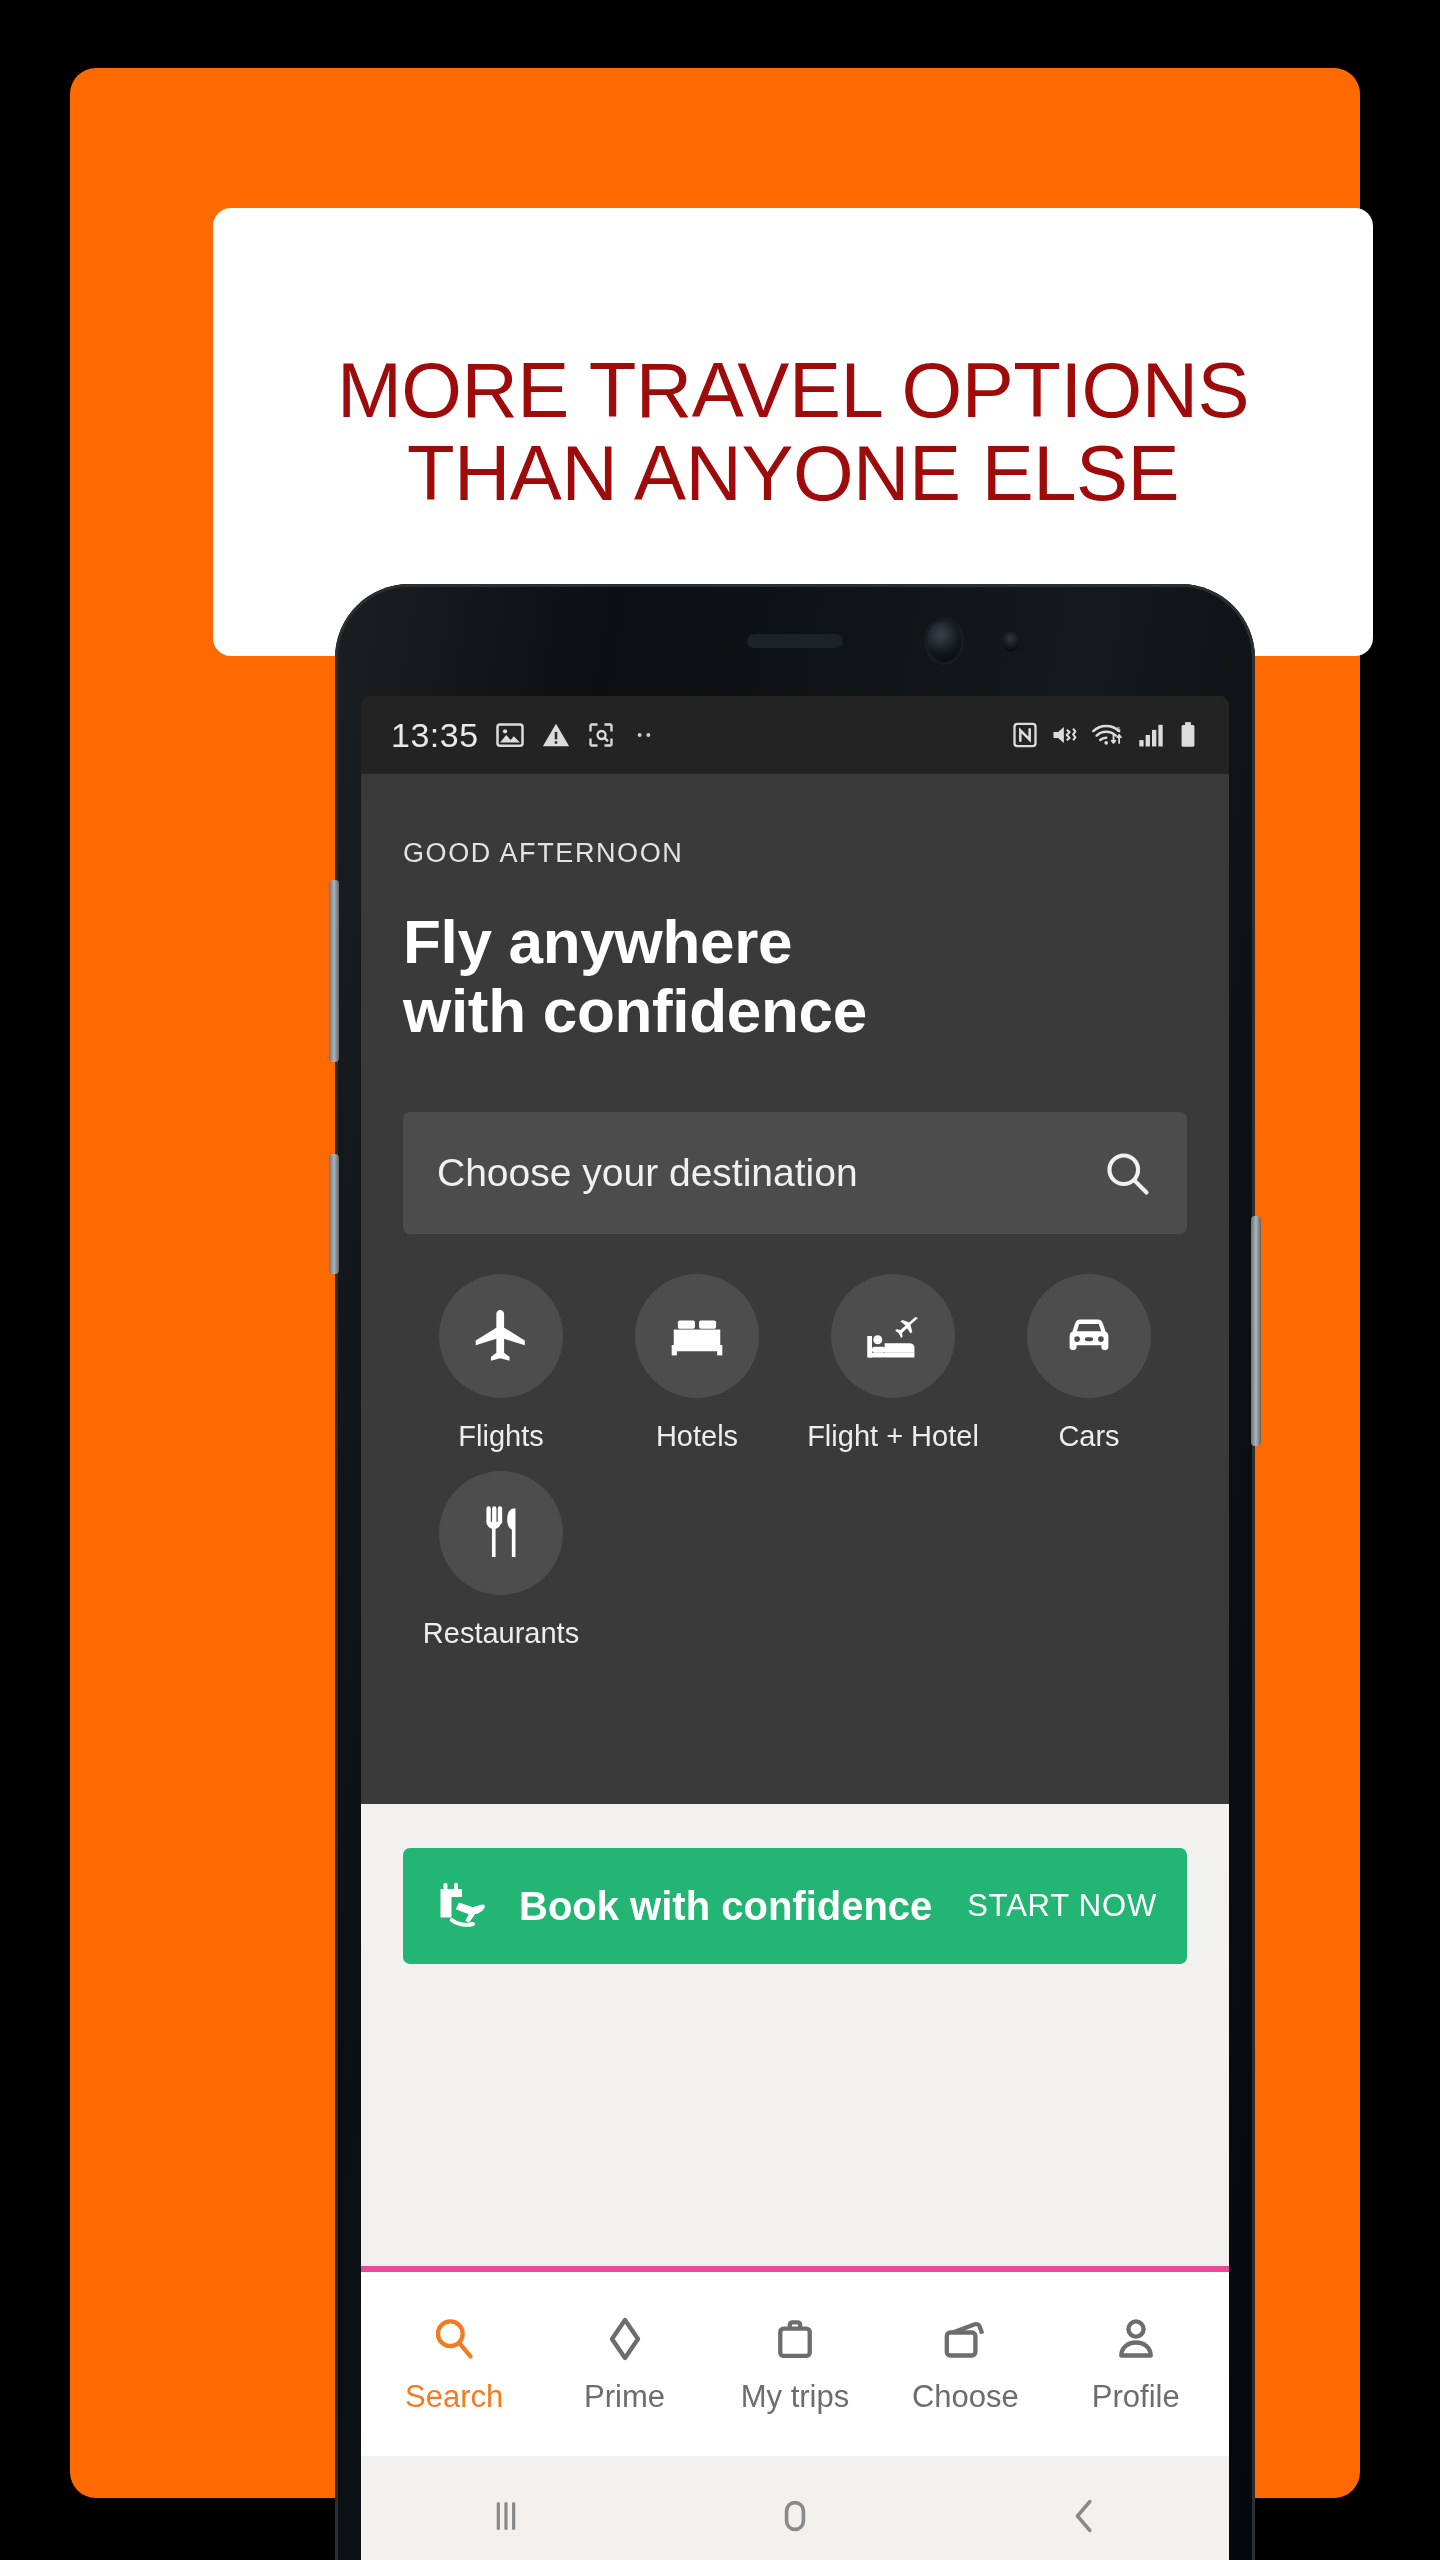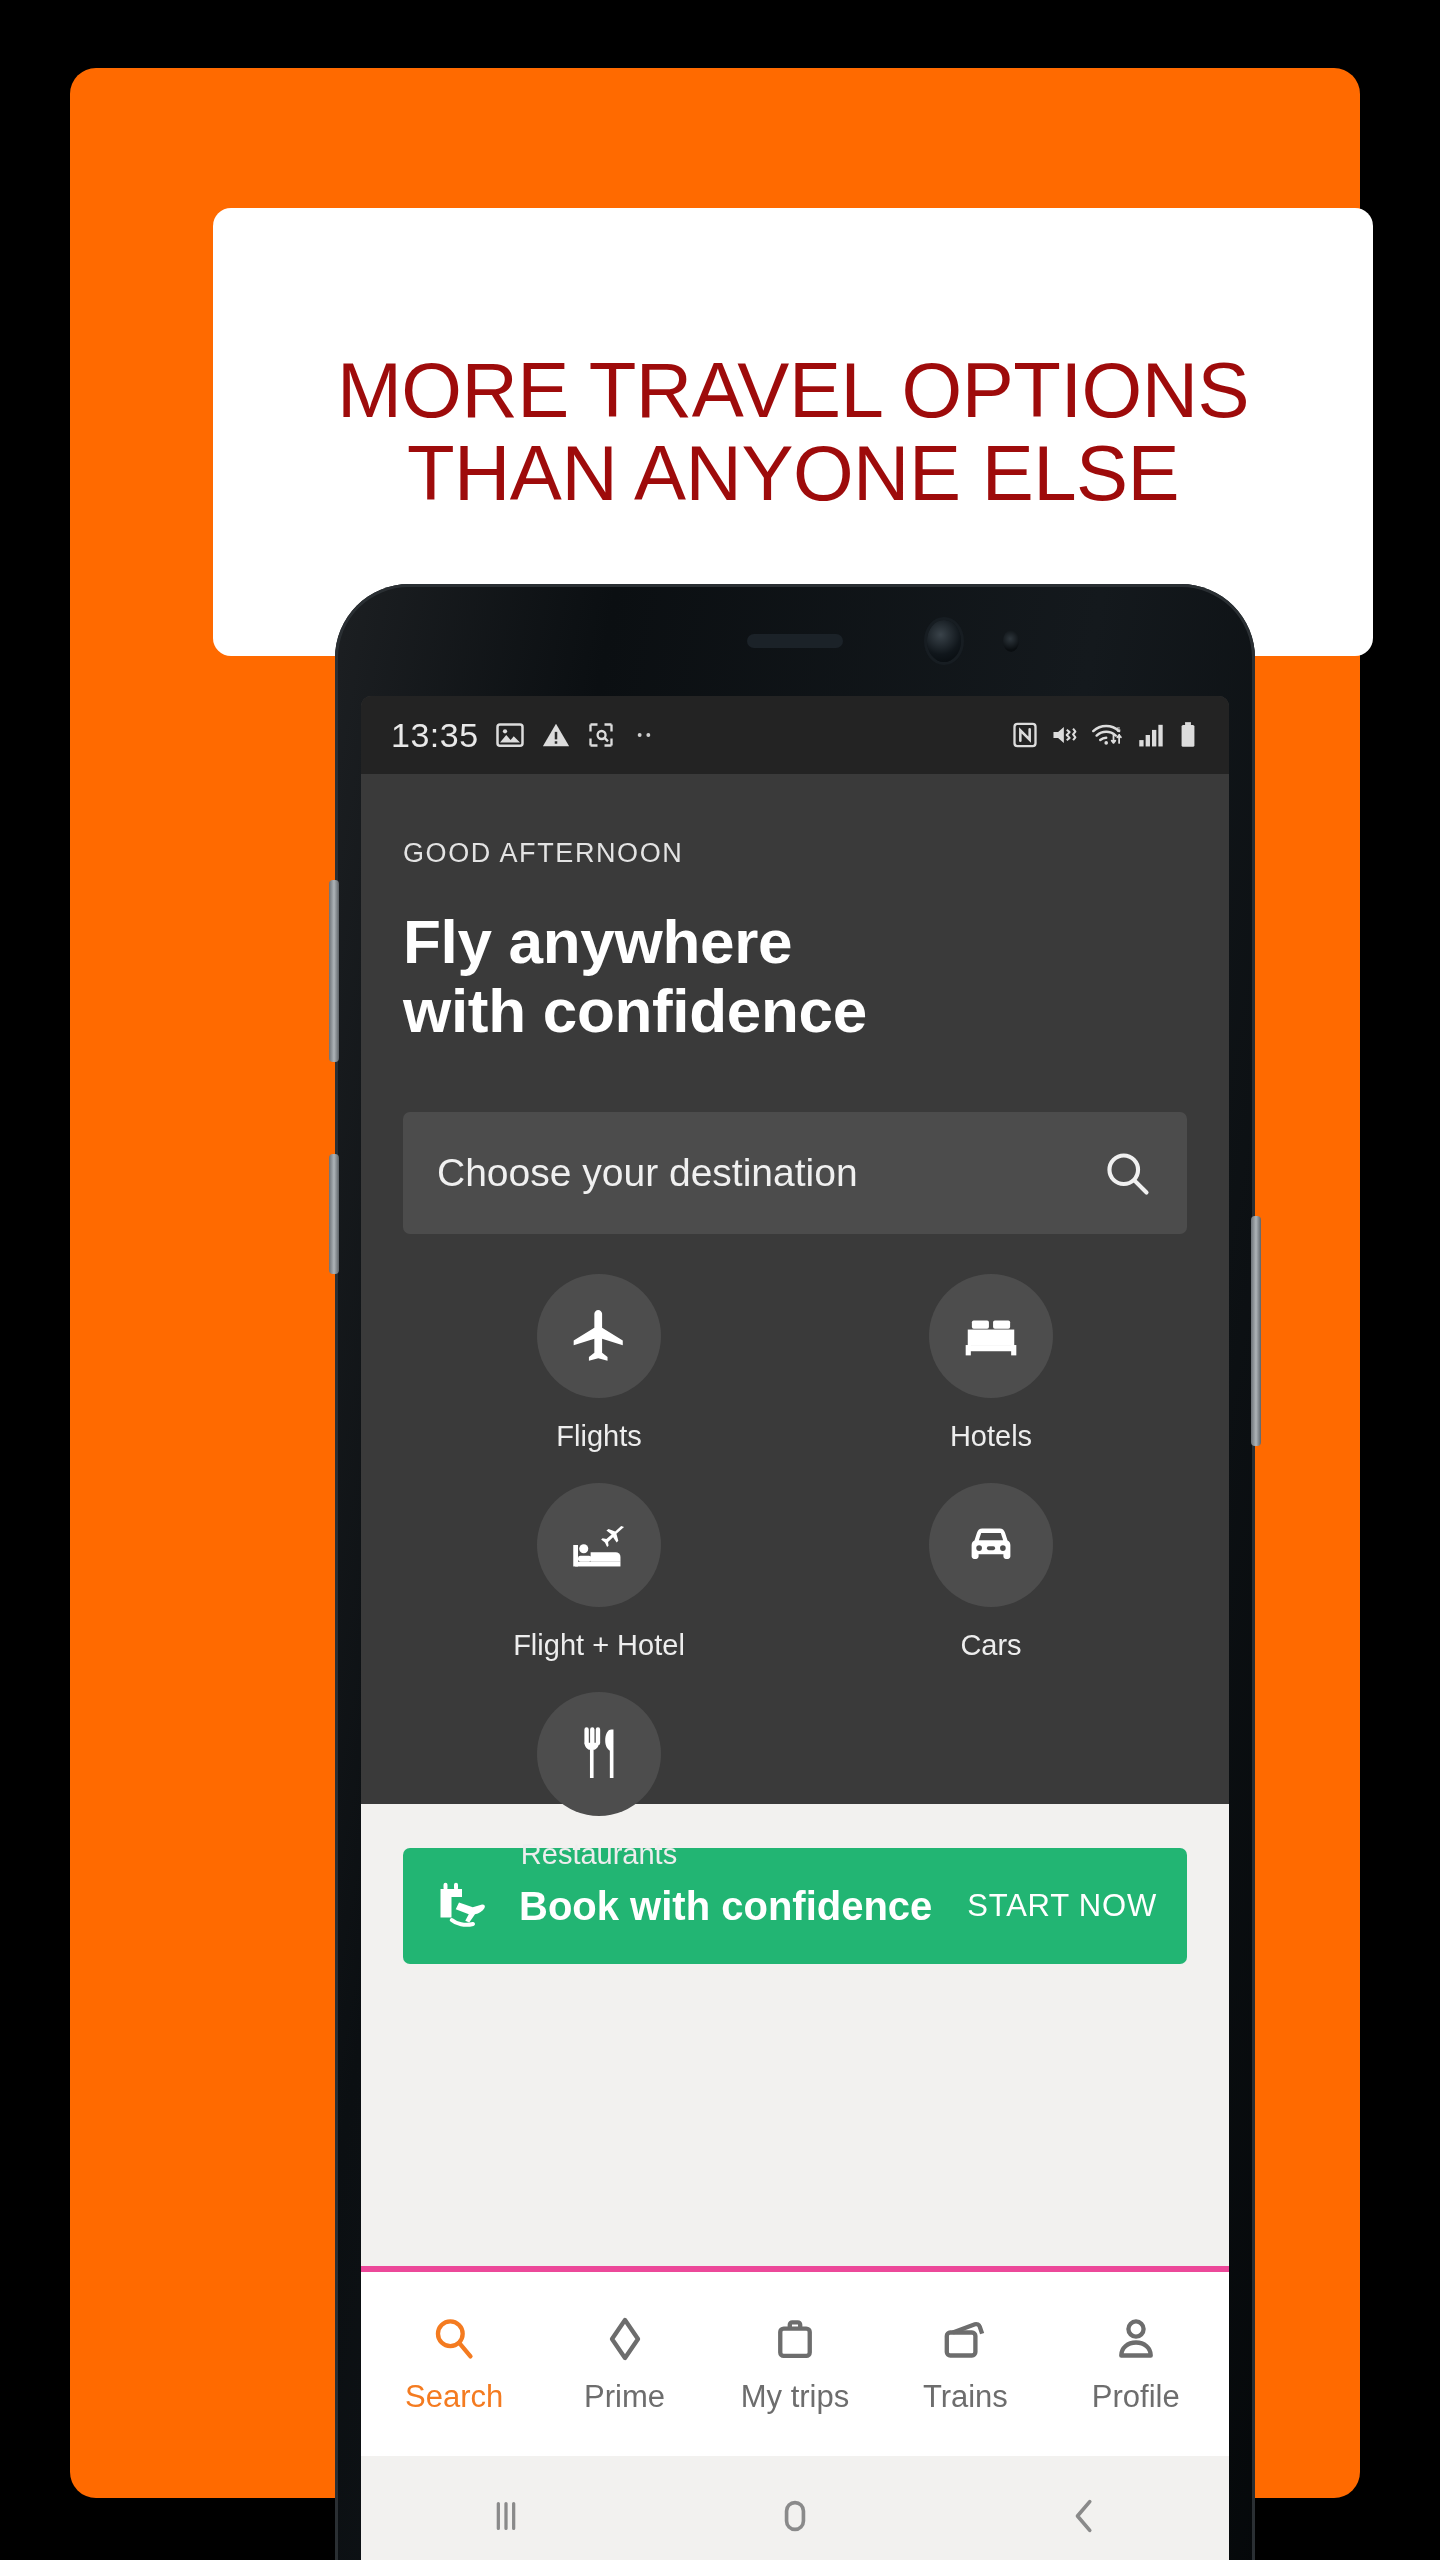--- a/index.html
+++ b/index.html
@@ -98,21 +98,21 @@
 
   #search-box{
     margin-top:66px; height:122px; background:#4c4c4c; border-radius:7px;
     display:flex; align-items:center; justify-content:space-between;
     padding:0 34px;
   }
   #search-placeholder{ color:#f0f0f0; font-size:39px; }
 
   #section-title{ color:#ffffff; font-size:44px; font-weight:bold; margin-top:62px; }
 
-  .cat-grid{ margin-top:40px; display:grid; grid-template-columns:repeat(2,1fr); row-gap:30px; }
+  .cat-grid{ margin-top:40px; display:grid; grid-template-columns:repeat(4,1fr); row-gap:18px; }
   .cat{ display:flex; flex-direction:column; align-items:center; }
   .cat-circle{
     width:124px; height:124px; border-radius:50%;
     background:#4d4d4d; display:flex; align-items:center; justify-content:center;
   }
   .cat-label{ color:#ededed; font-size:29px; margin-top:22px; white-space:nowrap; }
 
   
   #app-light{
     background:#f2f1ef; flex:1; display:flex; flex-direction:column;
@@ -341,21 +341,21 @@
                 <path d="M9.6 7.2V5.4c0-.6.5-1.1 1.1-1.1h2.6c.6 0 1.1.5 1.1 1.1v1.8" fill="none" stroke="#6d6d6d" stroke-width="2"></path>
               </svg>
               <span class="nav-label">My trips</span>
             </div>
 
             <div class="nav-item">
               <svg width="52" height="52" viewBox="0 0 24 24">
                 <rect x="3.6" y="9" width="13.2" height="10.6" rx="1.6" fill="none" stroke="#6d6d6d" stroke-width="2"></rect>
                 <path d="M6.4 9L16.6 5.2c.9-.3 1.9.2 2.2 1.1l1.1 3.2" fill="none" stroke="#6d6d6d" stroke-width="2" stroke-linejoin="round"></path>
               </svg>
-              <span class="nav-label">Trains</span>
+              <span class="nav-label">Choose</span>
             </div>
 
             <div class="nav-item">
               <svg width="52" height="52" viewBox="0 0 24 24">
                 <circle cx="12" cy="7.4" r="3.5" fill="none" stroke="#6d6d6d" stroke-width="2"></circle>
                 <path d="M5.2 19.6c0-3.6 3-6 6.8-6s6.8 2.4 6.8 6z" fill="none" stroke="#6d6d6d" stroke-width="2" stroke-linejoin="round"></path>
               </svg>
               <span class="nav-label">Profile</span>
             </div>
 

